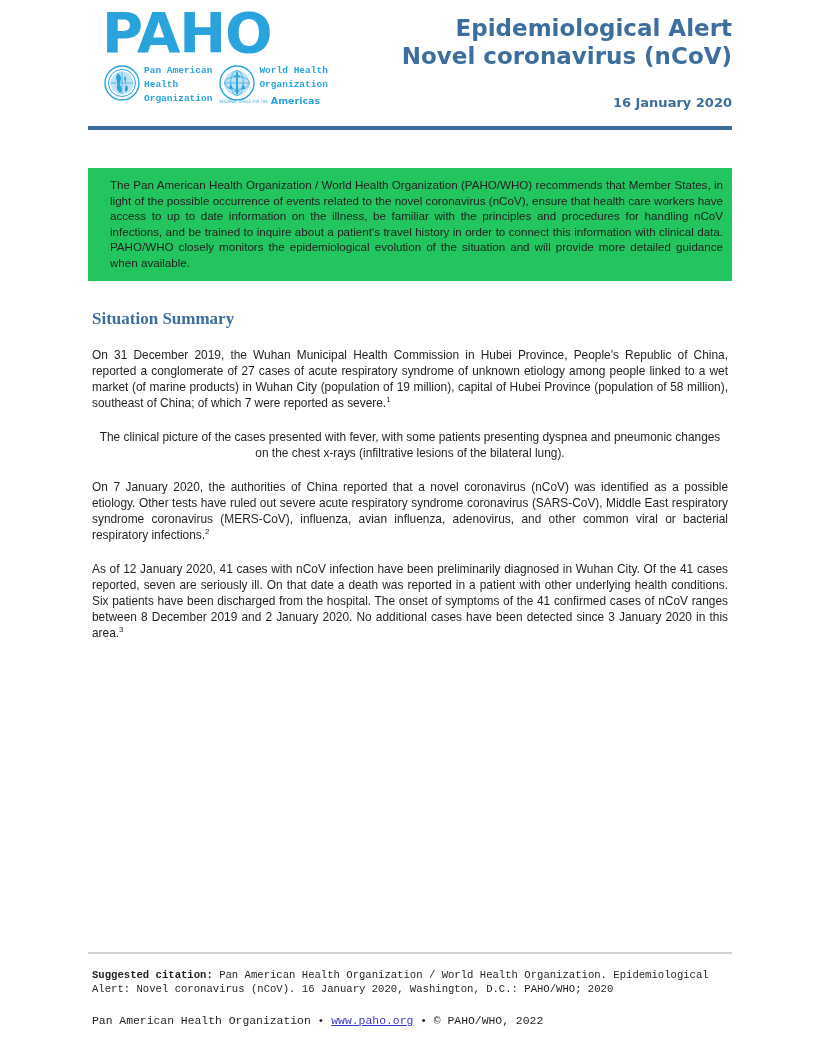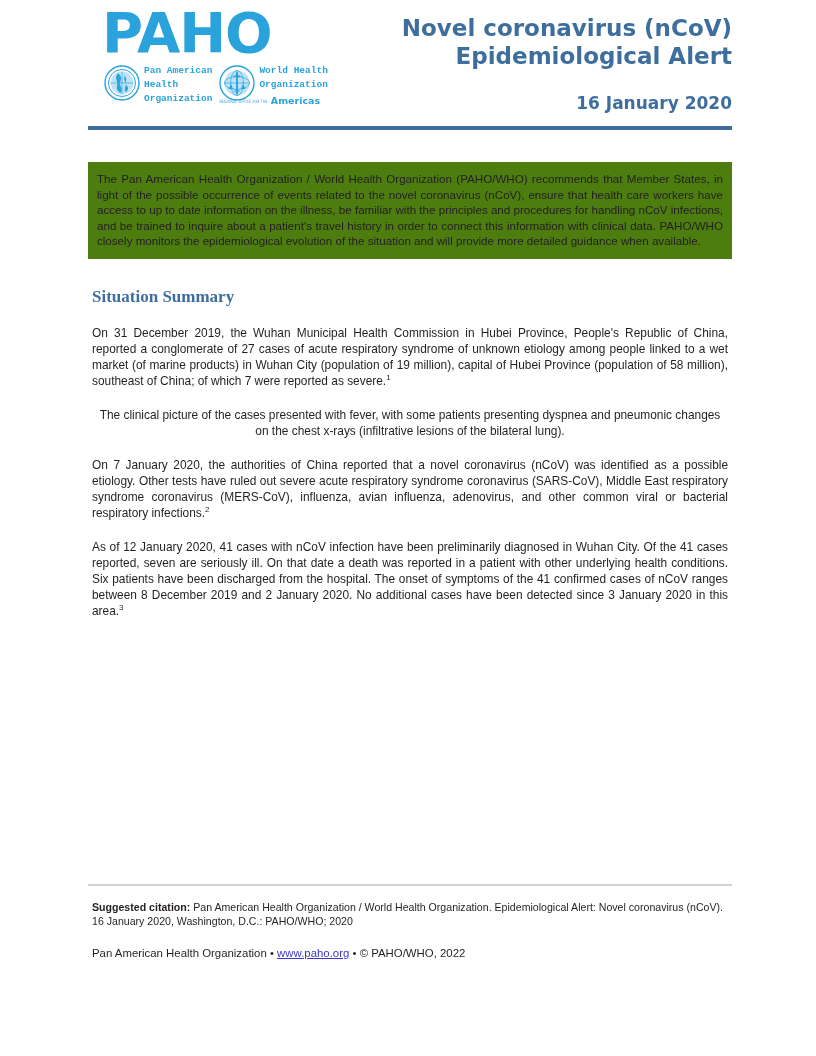--- a/index.html
+++ b/index.html
@@ -26,21 +26,21 @@
     position: absolute;
     left: 88px;
     top: 0;
     width: 644px;
   }
 
   
   .header {
     position: relative;
     height: 132px;
-    padding-top: 6px;
+    padding-top: 12px;
   }
   .logo-block {
     position: absolute;
     left: 6px;
     top: 4px;
     width: 272px;
   }
   .logo-paho {
     font-family: "DejaVu Sans", sans-serif;
     font-weight: bold;
@@ -110,39 +110,39 @@
     font-family: "DejaVu Sans", sans-serif;
     font-weight: bold;
     font-size: 23px;
     line-height: 28px;
     color: #3e6e9e;
     margin: 0;
   }
   .doc-date {
     font-family: "DejaVu Sans", sans-serif;
     font-weight: bold;
-    font-size: 17px;
+    font-size: 13px;
     line-height: 22px;
     color: #3e6e9e;
     margin: 22px 0 0 0;
   }
   .header-rule {
     position: absolute;
     left: 0;
     top: 126px;
     width: 644px;
     height: 4px;
     background: #3e6e9e;
   }
 
   
   .callout {
     margin-top: 24px;
-    background: #4d7c0f;
-    padding: 9px 9px 10px 9px;
+    background: #22c55e;
+    padding: 9px 9px 10px 22px;
     box-sizing: border-box;
     width: 644px;
   }
   .callout p {
     margin: 0;
     font-size: 11.6px;
     line-height: 15.6px;
     color: #231f20;
     text-align: justify;
   }
@@ -171,22 +171,23 @@
   sup {
     font-size: 8px;
     vertical-align: super;
     line-height: 0;
   }
 
   
   .footer {
     position: absolute;
     left: 88px;
-    top: 884px;
-    width: 644px;
+    top: 952px;
+    width: 644px;
+    font-family: Liberation Mono, monospace;
   }
   .footer-rule {
     width: 644px;
     height: 2px;
     background: #d0d2d4;
   }
   .citation {
     margin: 14px 0 0 4px;
     font-size: 10.6px;
     line-height: 14px;
@@ -262,22 +263,22 @@
             <span class="who-sub">
               <span class="who-sub-small">REGIONAL OFFICE FOR THE</span>
               <span class="who-sub-amer">Americas</span>
             </span>
           </div>
 
         </div>
       </div>
 
       <div class="title-block">
+        <div class="doc-title">Epidemiological Alert</div>
         <div class="doc-title">Novel coronavirus (nCoV)</div>
-        <div class="doc-title">Epidemiological Alert</div>
         <div class="doc-date">16 January 2020</div>
       </div>
 
       <div class="header-rule"></div>
     </div>
 
     <div class="callout">
       <p>The Pan American Health Organization / World Health Organization (PAHO/WHO) recommends that Member States, in light of the possible occurrence of events related to the novel coronavirus (nCoV), ensure that health care workers have access to up to date information on the illness, be familiar with the principles and procedures for handling nCoV infections, and be trained to inquire about a patient's travel history  in order to connect this information with clinical data. PAHO/WHO closely monitors the epidemiological evolution of the situation and will provide more detailed guidance when available.</p>
     </div>
 

